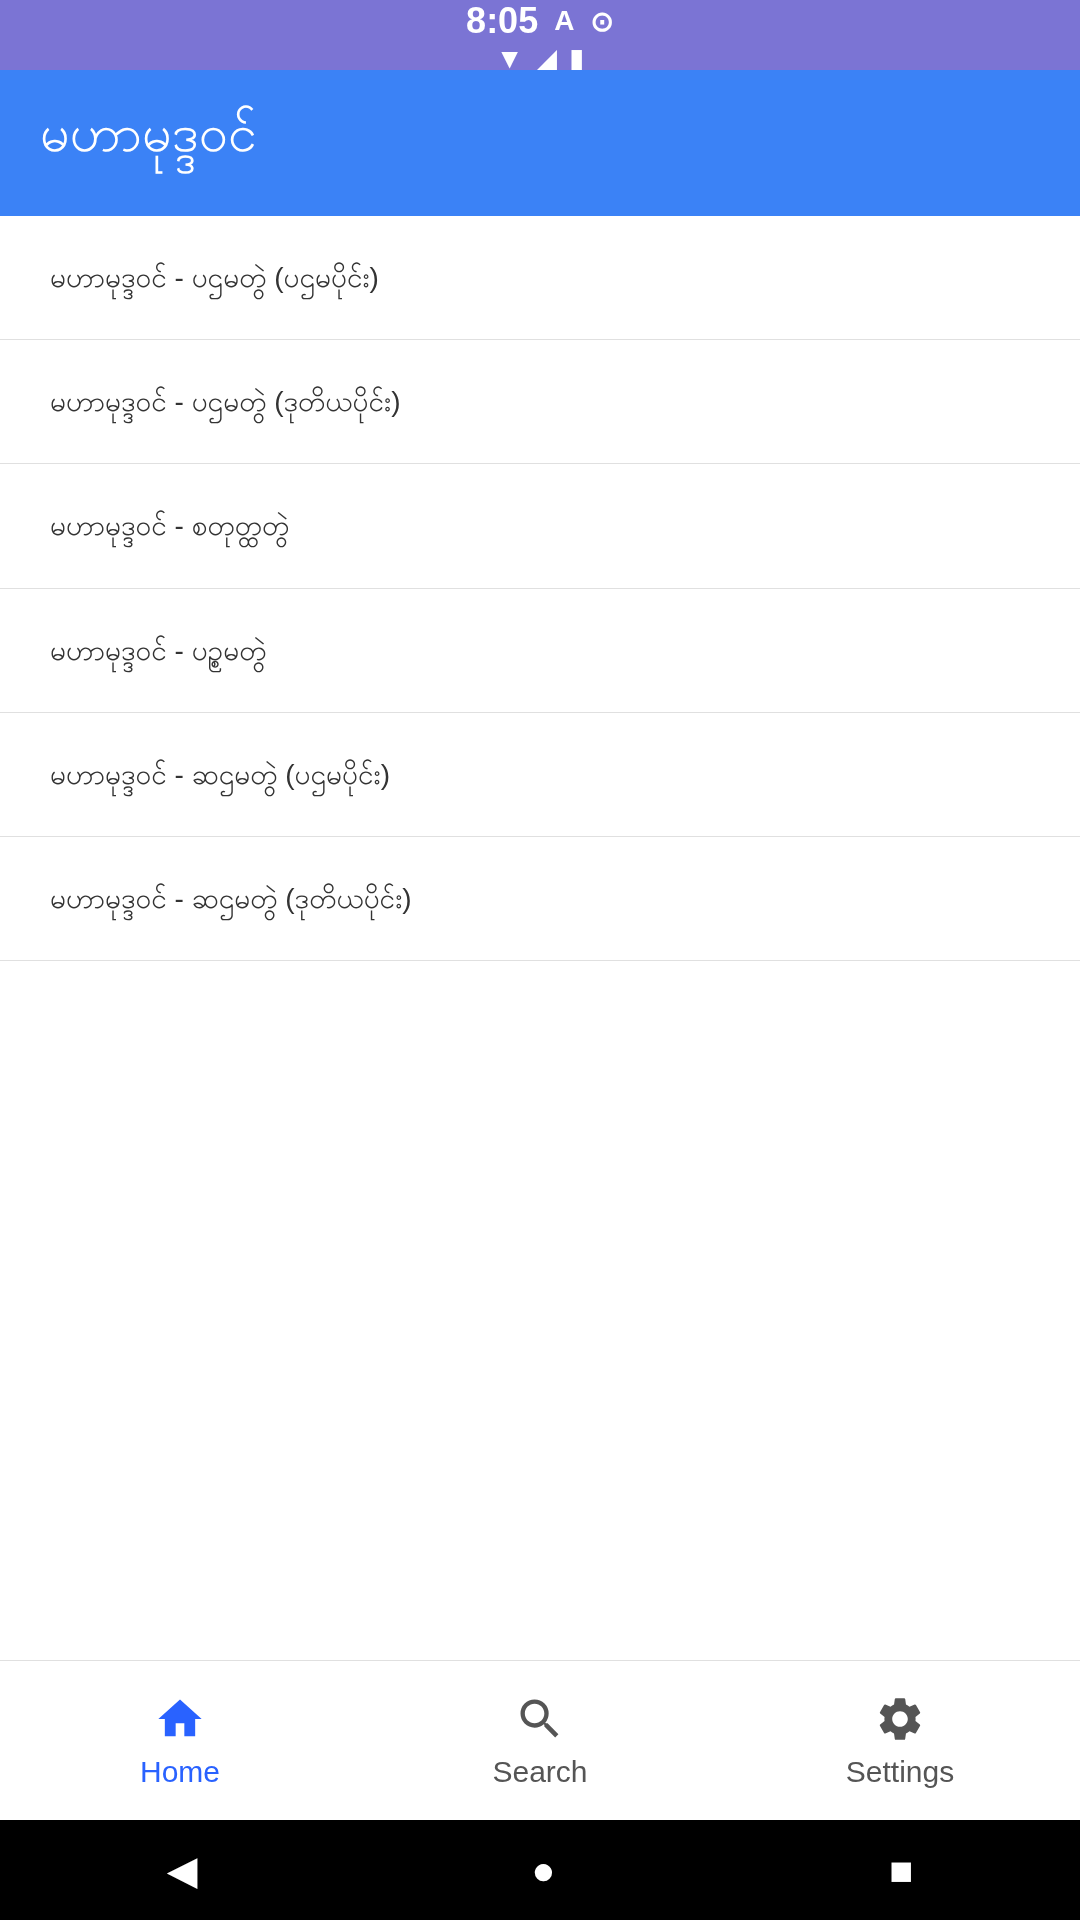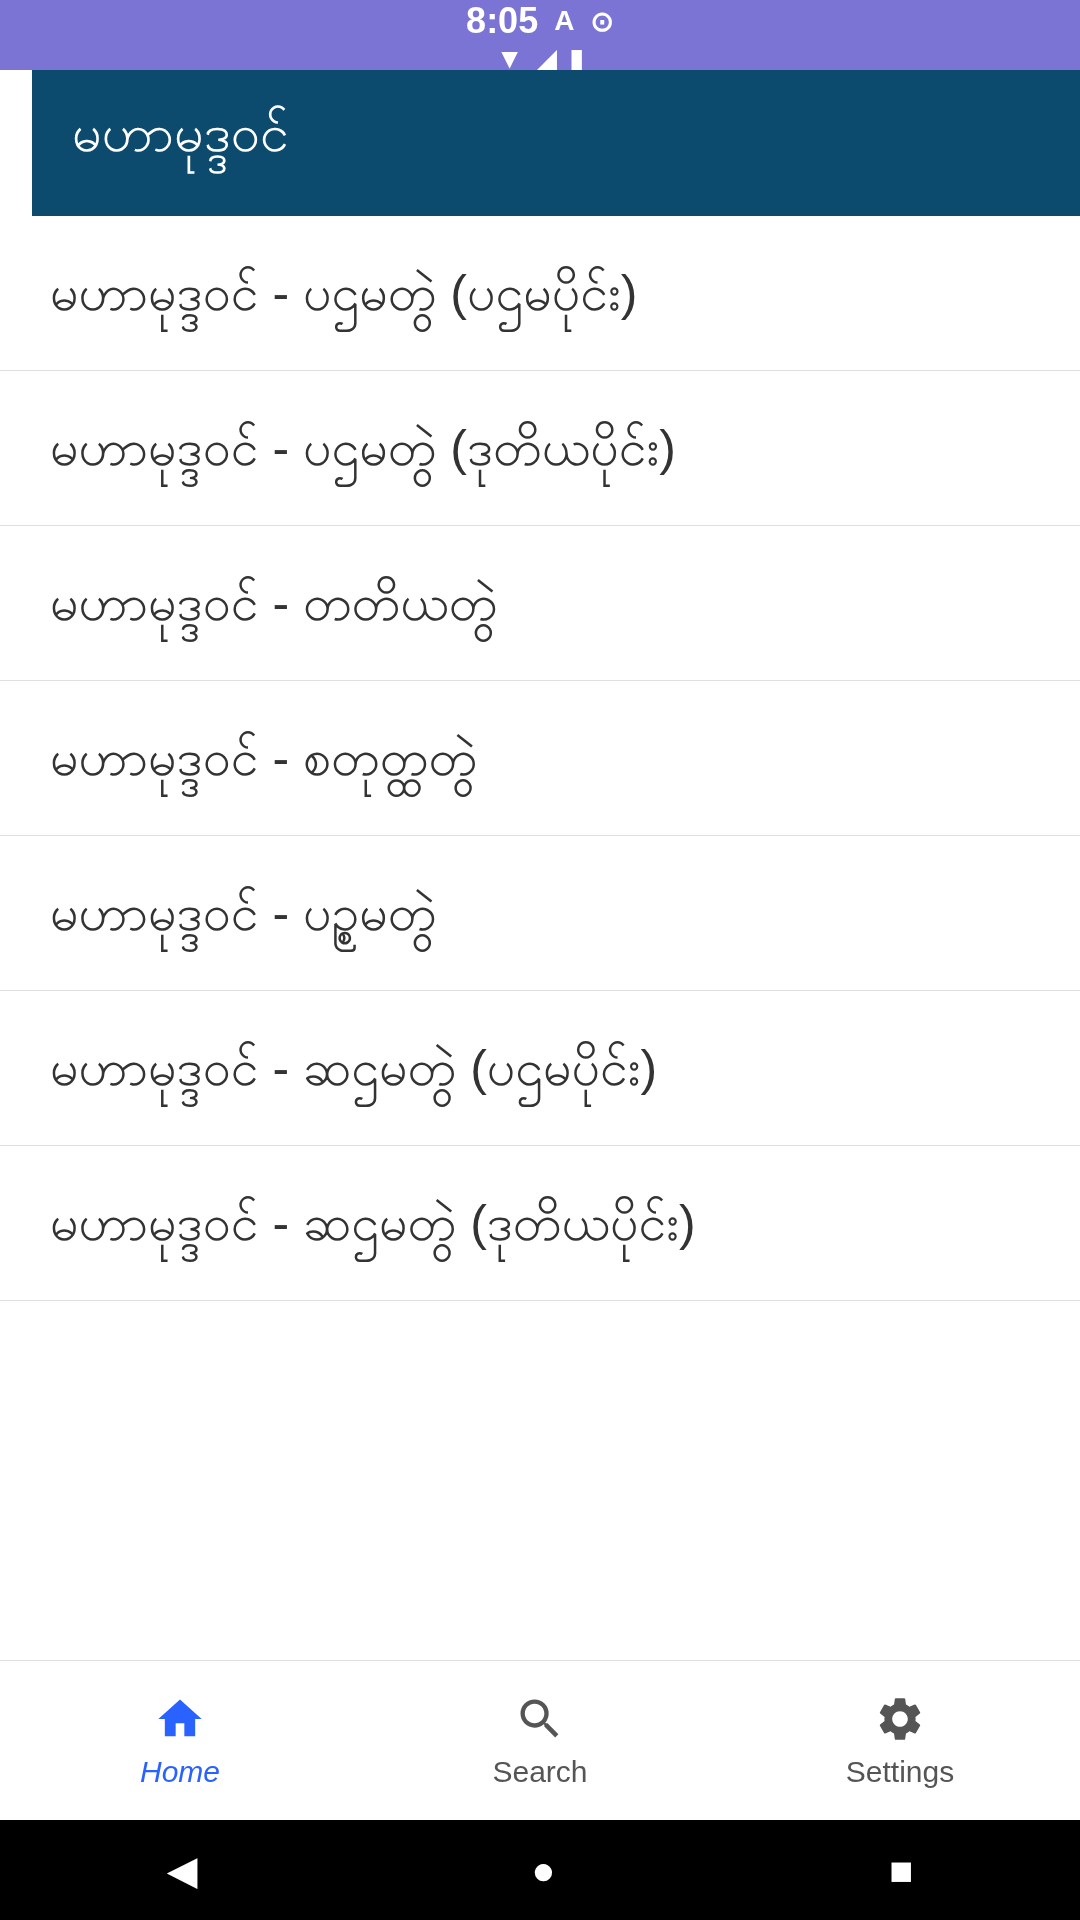--- a/index.html
+++ b/index.html
@@ -40,25 +40,24 @@
     }
 
     .status-icons {
       display: flex;
       align-items: center;
       gap: 12px;
     }
 
     
     .app-bar {
-      background: #0c4a6e;
+      background: #3b82f6;
       color: white;
       padding: 30px 40px 40px 40px;
       flex-shrink: 0;
-      margin-left: 32px;
     }
 
     .app-bar-title {
       font-size: 52px;
       font-weight: 500;
       color: white;
     }
 
     
     .list-container {
@@ -68,21 +67,21 @@
     }
 
     .list-item {
       padding: 42px 50px;
       border-bottom: 1px solid #e0e0e0;
       cursor: pointer;
       transition: background 0.15s;
     }
 
     .list-item-text {
-      font-size: 50px;
+      font-size: 28px;
       color: #333333;
       line-height: 1.4;
     }
 
     
     .bottom-nav {
       background: #ffffff;
       border-top: 1px solid #e0e0e0;
       display: flex;
       justify-content: space-around;
@@ -109,21 +108,20 @@
       font-size: 30px;
       color: #555555;
     }
 
     .nav-item.active .nav-icon {
       color: #2962ff;
     }
 
     .nav-item.active .nav-label {
       color: #2962ff;
-      font-style: italic;
     }
 
     .nav-item:not(.active) .nav-icon {
       color: #555555;
     }
 
     
     .android-nav {
       background: #000000;
       height: 100px;
@@ -156,21 +154,20 @@
   </div>
 </div>
 
 <div class="app-bar">
   <div class="app-bar-title">မဟာမုဒ္ဒဝင်</div>
 </div>
 
 <div class="list-container">
 <div class="list-item"><span class="list-item-text">မဟာမုဒ္ဒဝင် - ပဌမတွဲ (ပဌမပိုင်း)</span></div>
     <div class="list-item"><span class="list-item-text">မဟာမုဒ္ဒဝင် - ပဌမတွဲ (ဒုတိယပိုင်း)</span></div>
-    <div class="list-item"><span class="list-item-text">မဟာမုဒ္ဒဝင် - တတိယတွဲ</span></div>
     <div class="list-item"><span class="list-item-text">မဟာမုဒ္ဒဝင် - စတုတ္ထတွဲ</span></div>
     <div class="list-item"><span class="list-item-text">မဟာမုဒ္ဒဝင် - ပဥ္စမတွဲ</span></div>
     <div class="list-item"><span class="list-item-text">မဟာမုဒ္ဒဝင် - ဆဌမတွဲ (ပဌမပိုင်း)</span></div>
     <div class="list-item"><span class="list-item-text">မဟာမုဒ္ဒဝင် - ဆဌမတွဲ (ဒုတိယပိုင်း)</span></div>
   </div>
 
 <div class="bottom-nav">
 <div class="nav-item active">
       <span class="nav-icon" style="display: flex; align-items: center; justify-content: center;">
         <svg width="52" height="52" viewBox="0 0 24 24" fill="#2962ff">

